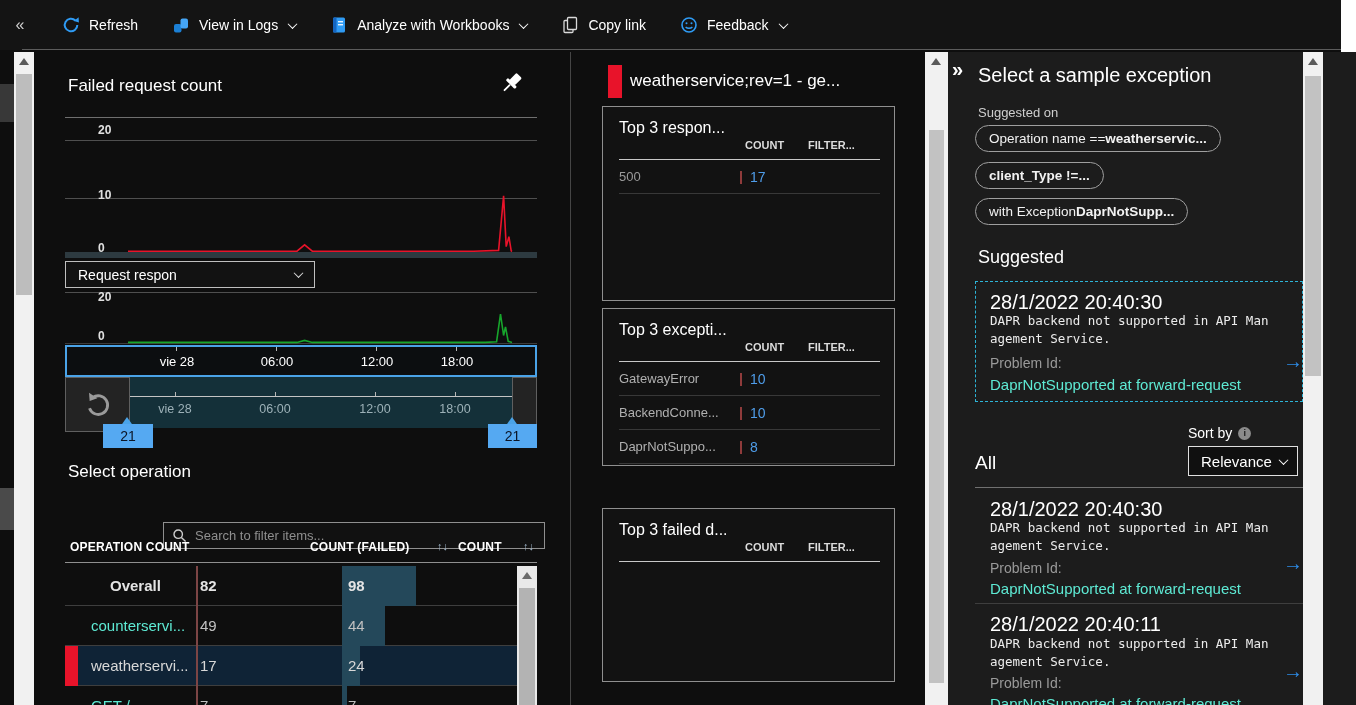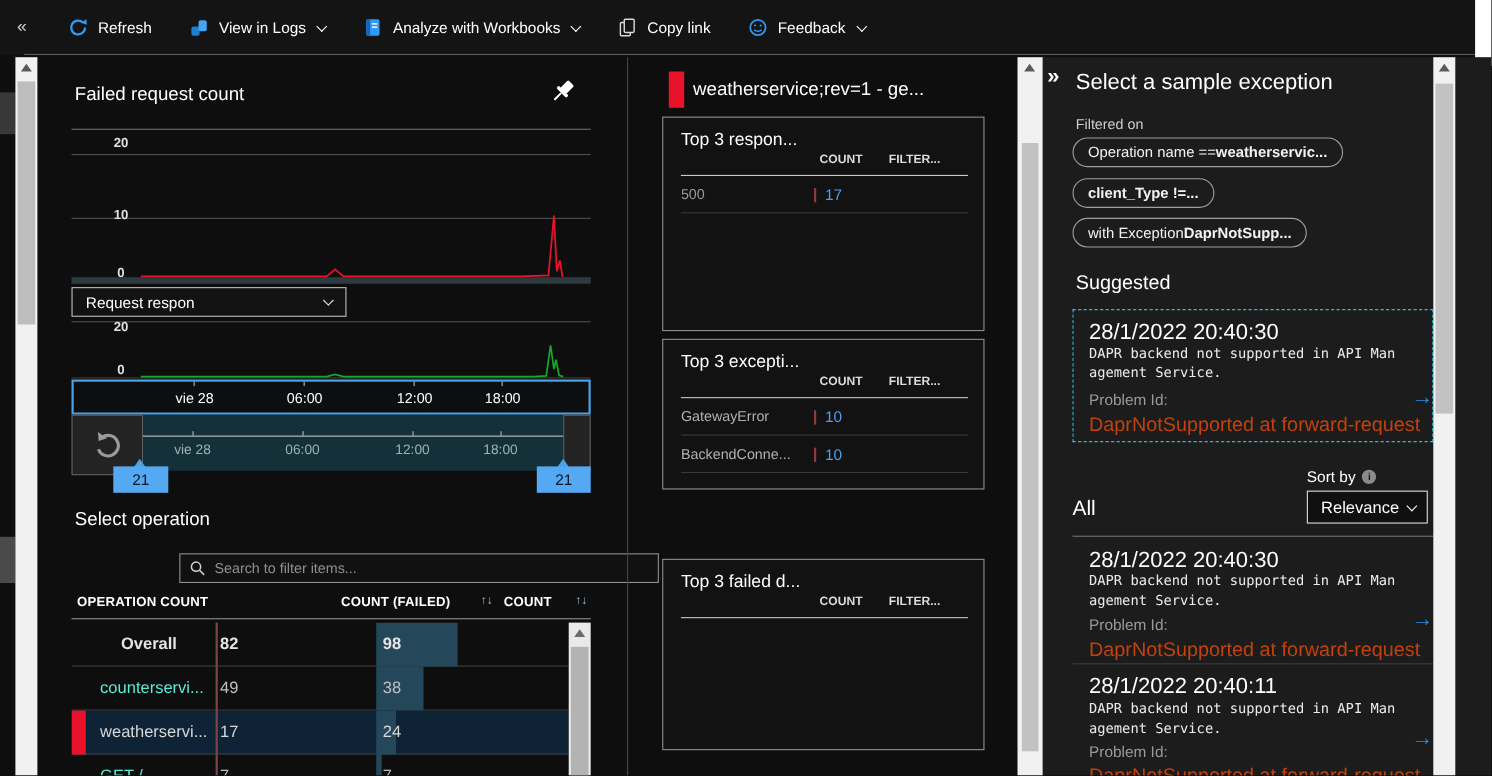--- a/index.html
+++ b/index.html
@@ -13,21 +13,21 @@
   .tb-btn{display:flex;align-items:center;gap:9px;font-size:14px;color:#fff;cursor:pointer;white-space:nowrap}
   .chev{display:inline-block;width:7px;height:7px;border-right:1.6px solid #fff;border-bottom:1.6px solid #fff;transform:rotate(45deg) translate(-1px,-1px);margin-left:2px}
   .tb-line{position:absolute;left:22px;top:49px;width:1319px;height:1px;background:#5c5c5c}
   .corner-white{position:absolute;left:1341px;top:0;width:15px;height:60px;background:#ffffff}
   
   .sb-track{position:absolute;background:#f1f1f1}
   .sb-thumb{position:absolute;background:#c2c2c2}
   .sb-arrow-up{position:absolute;width:0;height:0;border-left:5px solid transparent;border-right:5px solid transparent;border-bottom:7px solid #5a5a5a}
   
   .gridline{position:absolute;height:1px;background:#4f4f4f}
-  .ytick{position:absolute;width:24px;text-align:center;font-size:12px;color:#e0e0e0;font-weight:bold}
+  .ytick{position:absolute;width:24px;text-align:left;font-size:12px;color:#e0e0e0;font-weight:bold}
   .axis-strip{position:absolute;background:#2d3a40}
   svg{display:block}
   .chart-svg{position:absolute;pointer-events:none}
   
   .dropdown{position:absolute;border:1px solid #bfbfbf;background:#121212;display:flex;align-items:center;justify-content:space-between;padding:0 12px;font-size:14px;cursor:pointer}
   
   .brush-box{position:absolute;border:2px solid #4aa3e8;background:rgba(10,16,20,.4)}
   .brush-teal{position:absolute;background:#143039}
   .brush-side{position:absolute;background:#232323;border:1px solid #5f5f5f;display:flex;align-items:center;justify-content:center;cursor:pointer}
   .xlab{position:absolute;width:64px;text-align:center;font-size:13px}
@@ -63,21 +63,21 @@
   .mrow .m-tick{position:absolute;left:121px;top:11px;width:2px;height:13px;background:#8f3b3b}
   .mrow .m-value{position:absolute;left:131px;top:0;line-height:34px;font-size:14px;color:#4f9dea}
   
   .rpanel-bg{position:absolute;left:948px;top:52px;width:408px;height:653px;background:#1c1c1c}
   .pill{position:absolute;height:27px;border:1px solid #9f9f9f;border-radius:14px;padding:0 13px;display:flex;align-items:center;font-size:13.5px;color:#f2f2f2;background:#1c1c1c;cursor:pointer;white-space:nowrap}
   .pill b{font-weight:bold}
   .dash-card{position:absolute;left:975px;top:281px;width:328px;height:121px;border:1px dashed #2db3d6;cursor:pointer}
   .ts{position:absolute;font-size:20px;color:#fff}
   .mono{position:absolute;font-family:"DejaVu Sans Mono",monospace;font-size:12.5px;color:#ececec;white-space:nowrap}
   .plabel{position:absolute;font-size:14px;color:#9a9a9a}
-  .pvalue{position:absolute;font-size:18px;color:#c2410c;white-space:nowrap}
+  .pvalue{position:absolute;font-size:15px;color:#5eead4;white-space:nowrap}
   .goarrow{position:absolute;font-size:20px;font-weight:bold;color:#2d8ce8;cursor:pointer}
   .sortbox{position:absolute;left:1188px;top:446px;width:110px;height:30px;border:1px solid #e0e0e0;background:#101010;display:flex;align-items:center;justify-content:space-between;padding:0 10px 0 12px;font-size:15px;cursor:pointer}
   .info-dot{display:inline-block;width:13px;height:13px;border-radius:50%;background:#8a8a8a;color:#1a1a1a;font-size:9px;font-weight:bold;text-align:center;line-height:13px;vertical-align:2px;margin-left:6px}
   .hline{position:absolute;height:1px;background:#3e3e3e}
 </style>
 </head>
 <body>
 
 <div class="toolbar">
   <span class="tb-collapse">«</span>
@@ -207,21 +207,21 @@
 <span class="xlab" style="left:243px;top:402px;color:#9db1b8;font-size:12.5px">06:00</span>
 <span class="xlab" style="left:343px;top:402px;color:#9db1b8;font-size:12.5px">12:00</span>
 <span class="xlab" style="left:423px;top:402px;color:#9db1b8;font-size:12.5px">18:00</span>
 <div class="brush-side" style="left:512px;top:377px;width:25px;height:51px"></div>
 <div class="tri-up" style="left:120px;top:417px"></div>
 <div class="tri-up" style="left:505px;top:417px"></div>
 <div class="brush-label" style="left:103px;top:424px;width:50px">21</div>
 <div class="brush-label" style="left:488px;top:424px;width:49px">21</div>
 
 <div class="abs" style="left:68px;top:462px;font-size:17px;color:#fff">Select operation</div>
-<div class="search-box" style="left:163px;top:503px;width:436px;height:27px">
+<div class="search-box" style="left:163px;top:522px;width:382px;height:27px">
   <span>
       <svg width="16" height="16" viewBox="0 0 16 16">
         <circle cx="6.2" cy="6.2" r="4.2" stroke="#cfcfcf" stroke-width="1.4" fill="none"></circle>
         <line x1="9.4" y1="9.4" x2="13.6" y2="13.6" stroke="#cfcfcf" stroke-width="1.4"></line>
       </svg>
     </span>
   <input type="text" placeholder="Search to filter items..." style="">
 </div>
 <span class="thead" style="left:70px;top:540px">OPERATION COUNT</span>
 <span class="thead" style="left:310px;top:540px">COUNT (FAILED)</span>
@@ -234,21 +234,21 @@
   <div class="op-row head-row">
     <span class="op-name" style="left:45px">Overall</span>
     <span class="op-failed">82</span>
     <div class="count-bar" style="width: 74px;"></div>
     <span class="op-count">98</span>
   </div>
   <div class="op-row">
     <span class="op-name" style="left:26px">counterservi...</span>
     <span class="op-failed">49</span>
     <div class="count-bar" style="width: 43px;"></div>
-    <span class="op-count">38</span>
+    <span class="op-count">44</span>
   </div>
   <div class="op-row selected">
     <div class="sel-bar"></div>
     <span class="op-name" style="left:26px;color:#d8d8d8">weatherservi...</span>
     <span class="op-failed" style="color:#d8d8d8">17</span>
     <div class="count-bar" style="width: 18px;"></div>
     <span class="op-count" style="color:#d8d8d8">24</span>
   </div>
   <div class="op-row">
     <span class="op-name" style="left:26px">GET /...</span>
@@ -275,55 +275,60 @@
   <div class="c-underline"></div>
   <div class="c-rows">
     <div class="mrow">
       <span class="m-label" style="color:#9a9a9a">500</span>
       <span class="m-tick"></span>
       <span class="m-value">17</span>
     </div>
   </div>
 </div>
 
-<div class="mcard" style="top:308px;height:137px">
+<div class="mcard" style="top:308px;height:158px">
   <span class="c-title">Top 3 excepti...</span>
   <span class="c-count">COUNT</span>
   <span class="c-filter">FILTER...</span>
   <div class="c-underline"></div>
   <div class="c-rows">
     <div class="mrow">
       <span class="m-label">GatewayError</span>
       <span class="m-tick"></span>
       <span class="m-value">10</span>
     </div>
     <div class="mrow">
       <span class="m-label">BackendConne...</span>
       <span class="m-tick"></span>
       <span class="m-value">10</span>
     </div>
+    <div class="mrow">
+      <span class="m-label">DaprNotSuppo...</span>
+      <span class="m-tick"></span>
+      <span class="m-value">8</span>
+    </div>
   </div>
 </div>
 
 <div class="mcard" style="top:508px;height:174px">
   <span class="c-title">Top 3 failed d...</span>
   <span class="c-count">COUNT</span>
   <span class="c-filter">FILTER...</span>
   <div class="c-underline"></div>
 </div>
 
 <div class="sb-track" style="left:925px;top:52px;width:23px;height:653px">
   <div class="sb-arrow-up" style="left:6px;top:6px"></div>
   <div class="sb-thumb" style="left:4px;top:78px;width:15px;height:553px"></div>
 </div>
 
 <div class="rpanel-bg"></div>
 <span class="abs" style="left:952px;top:58px;font-size:20px;font-weight:bold;color:#fff;cursor:pointer">»</span>
 <span class="abs" style="left:978px;top:64px;font-size:20px;color:#fff">Select a sample exception</span>
-<span class="abs" style="left:978px;top:105px;font-size:13px;color:#cfcfcf">Filtered on</span>
+<span class="abs" style="left:978px;top:105px;font-size:13px;color:#cfcfcf">Suggested on</span>
 
 <div class="pill" style="left:975px;top:125px">
   <span>Operation name == </span>
     <b>weatherservic...</b>
 </div>
 <div class="pill" style="left:975px;top:162px">
   <span></span>
     <b>client_Type !=...</b>
 </div>
 <div class="pill" style="left:975px;top:198px">

